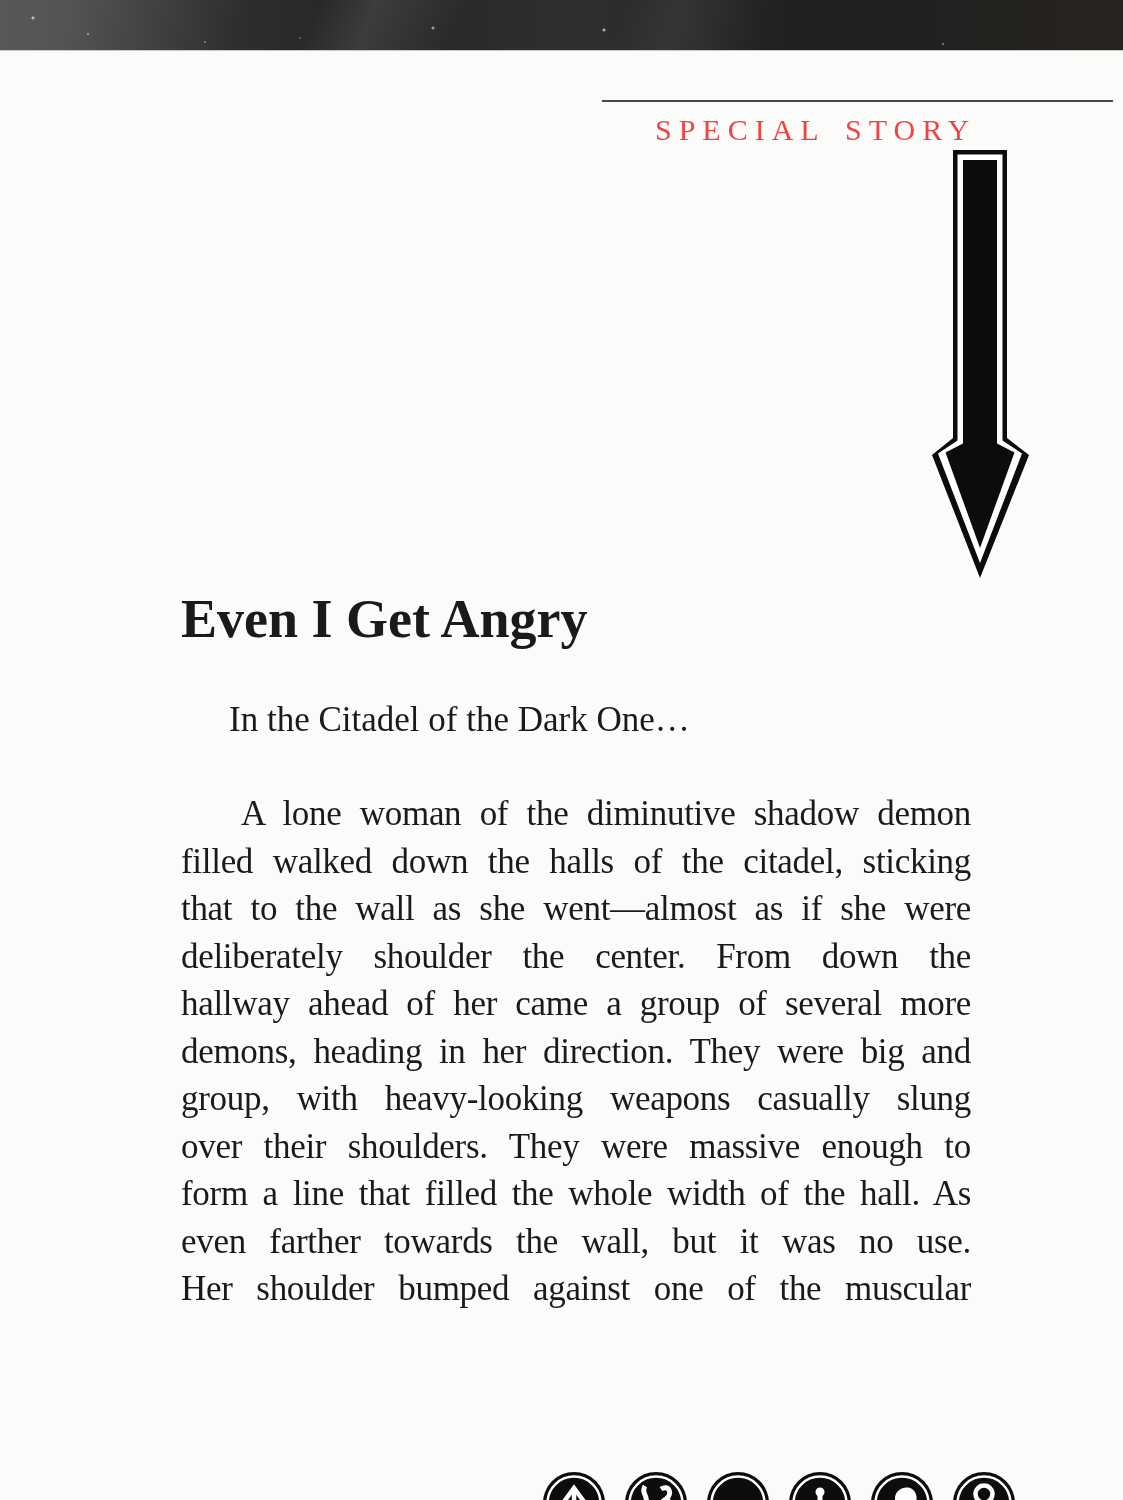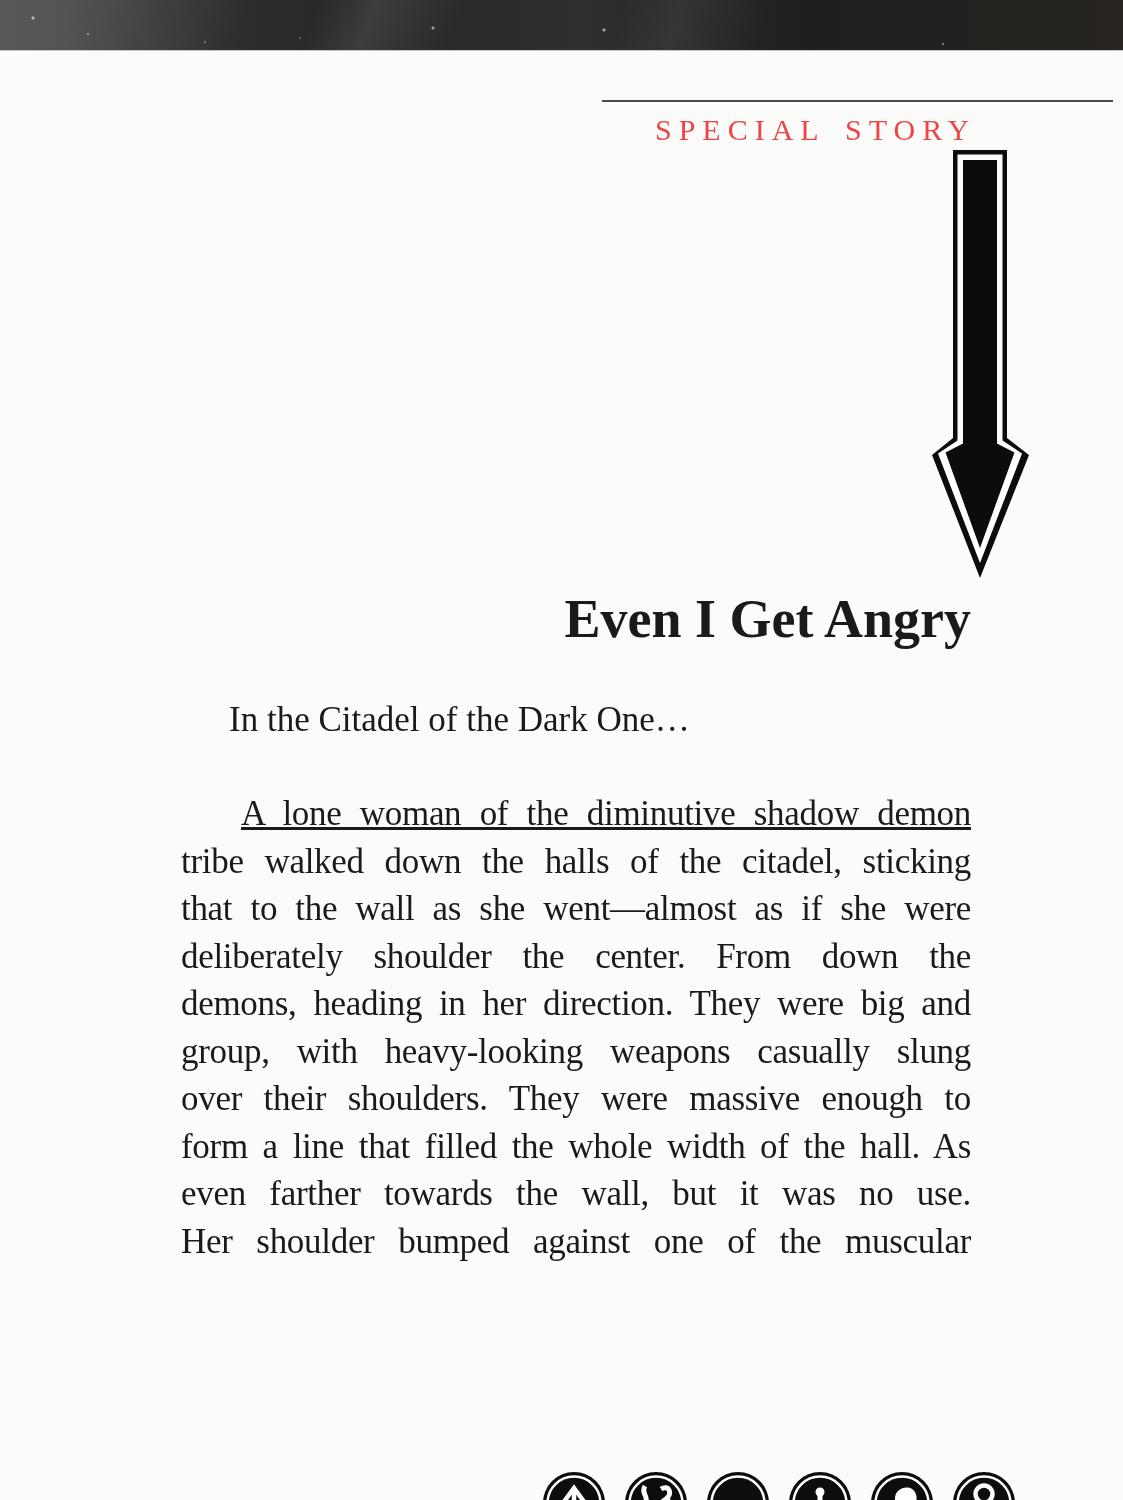--- a/index.html
+++ b/index.html
@@ -58,21 +58,21 @@
     position: absolute;
     left: 930px; top: 148px;
     width: 100px; height: 432px;
   }
 
   
   .story-title {
     position: absolute;
     left: 181px; top: 592px;
     width: 790px;
-    text-align: right;
+    text-align: left;
     font-size: 54px;
     font-weight: bold;
     line-height: 1;
     white-space: nowrap;
   }
 
   
   .intro-line {
     position: absolute;
     left: 196px; top: 696px;
@@ -89,21 +89,21 @@
     letter-spacing: -0.3px;
   }
   .body-paragraph .jline {
     height: 47.5px;
     line-height: 47.5px;
     overflow: hidden;
     text-align: justify;
     text-align-last: justify;
     white-space: nowrap;
   }
-  .body-paragraph .jline.indent { padding-left: 60px; text-decoration: underline; }
+  .body-paragraph .jline.indent { padding-left: 60px; }
 
   
   .crest-row {
     position: absolute;
     left: 543px; top: 1472px;
     display: flex;
     gap: 20px;
   }
   .crest { width: 62px; height: 62px; }
 </style>
@@ -122,23 +122,24 @@
     <path d="M27.5 6.5 H72.5 V292.5 L92 305.5 L50 415 L8 305.5 L27.5 292.5 Z" fill="#ffffff"></path>
     <path d="M33 12 H67 V295.5 L84.5 304.5 L50 400 L15.5 304.5 L33 295.5 Z" fill="#0c0c0c"></path>
   </svg>
 
   <div class="story-title">Even I Get Angry</div>
 
   <div class="intro-line">In the Citadel of the Dark One…</div>
 
   <div class="body-paragraph">
       <div class="jline indent">A lone woman of the diminutive shadow demon</div>
-      <div class="jline">tribe walked down the halls of the citadel, sticking</div>
+      <div class="jline">filled walked down the halls of the citadel, sticking</div>
       <div class="jline">that to the wall as she went—almost as if she were</div>
       <div class="jline">deliberately shoulder the center. From down the</div>
+      <div class="jline">hallway ahead of her came a group of several more</div>
       <div class="jline">demons, heading in her direction. They were big and</div>
       <div class="jline">group, with heavy-looking weapons casually slung</div>
       <div class="jline">over their shoulders. They were massive enough to</div>
       <div class="jline">form a line that filled the whole width of the hall. As</div>
       <div class="jline">even farther towards the wall, but it was no use.</div>
       <div class="jline">Her shoulder bumped against one of the muscular</div>
     </div>
 
   <div class="crest-row">
 

